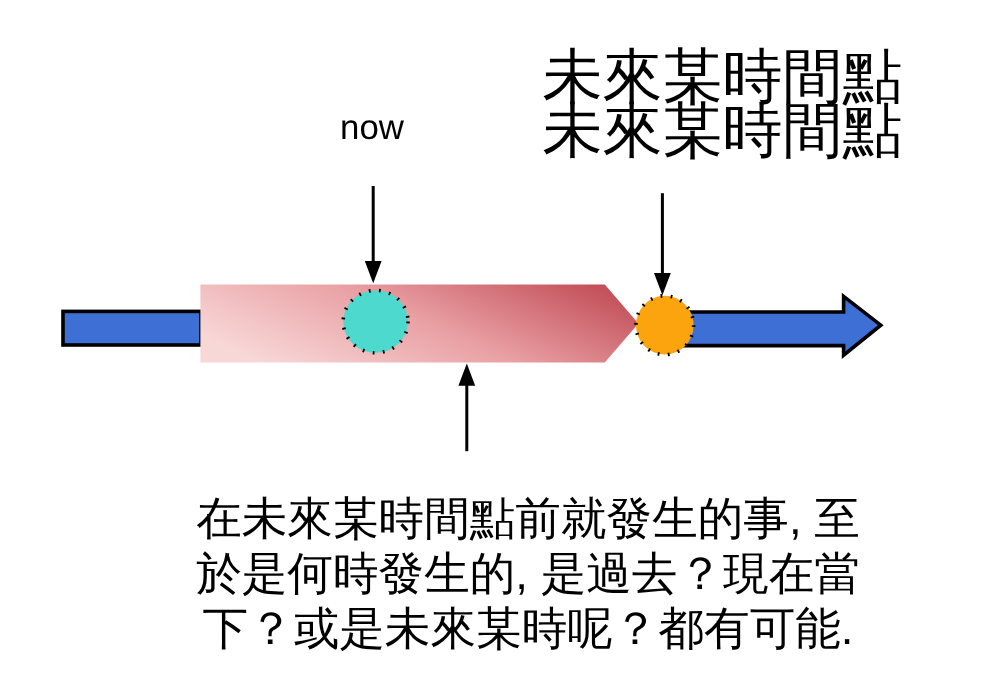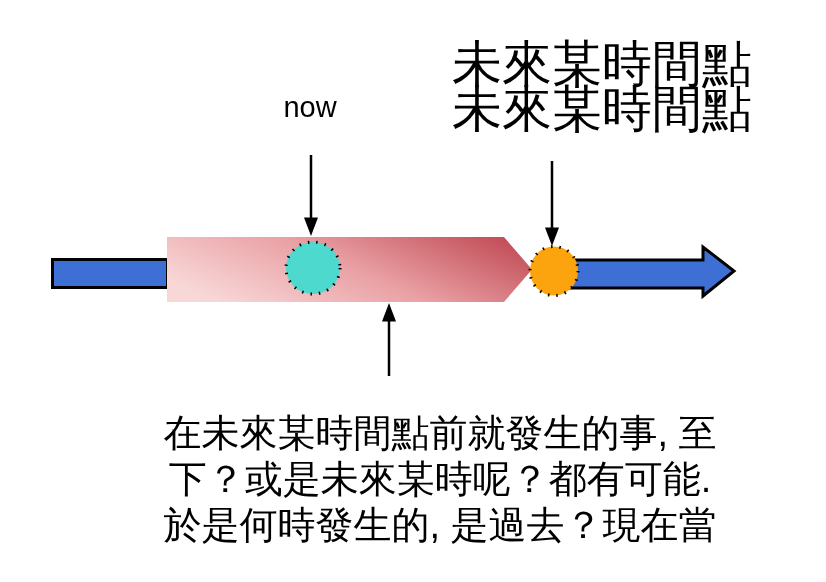--- a/index.html
+++ b/index.html
@@ -127,17 +127,17 @@
 
   <div id="now-label" class="label">now</div>
 
   <div id="future-label" class="label">
     <div>未來某時間點</div>
     <div>未來某時間點</div>
   </div>
 
   <div id="bottom-note" class="label">
     <div>在未來某時間點前就發生的事, 至</div>
+    <div>於是何時發生的, 是過去？現在當</div>
     <div>下？或是未來某時呢？都有可能.</div>
-    <div>於是何時發生的, 是過去？現在當</div>
   </div>
 
 </div>
 
 </body></html>

